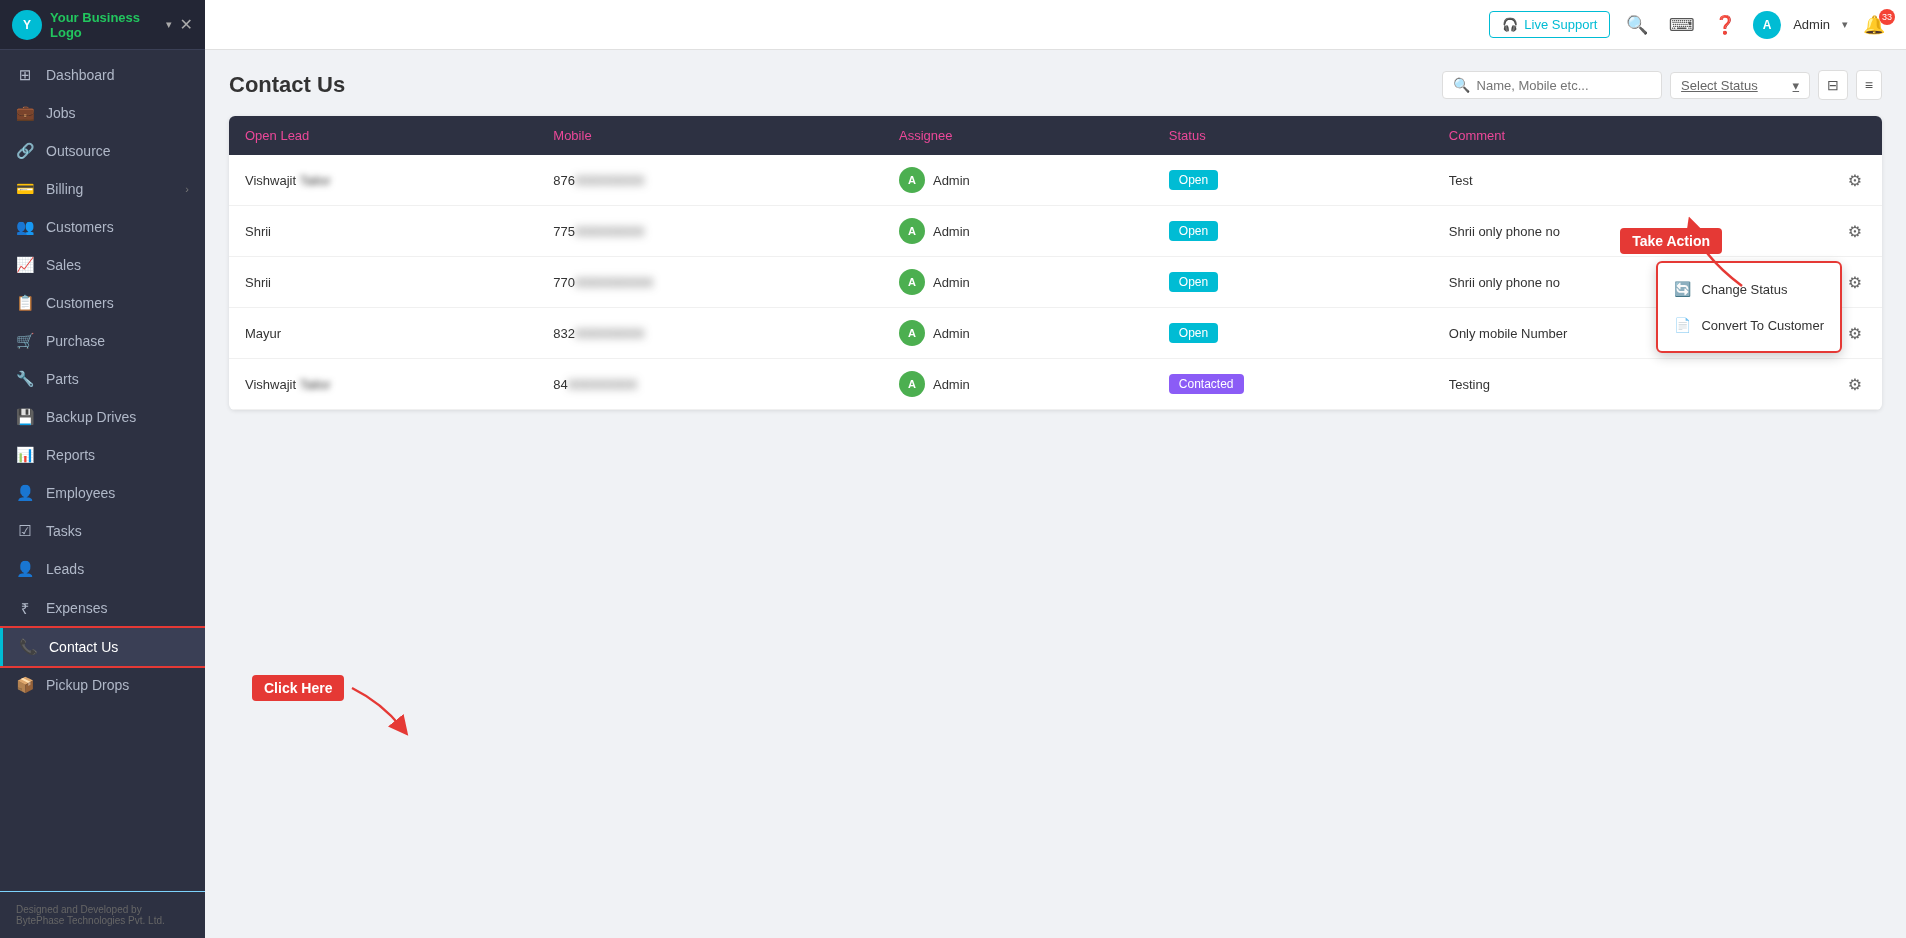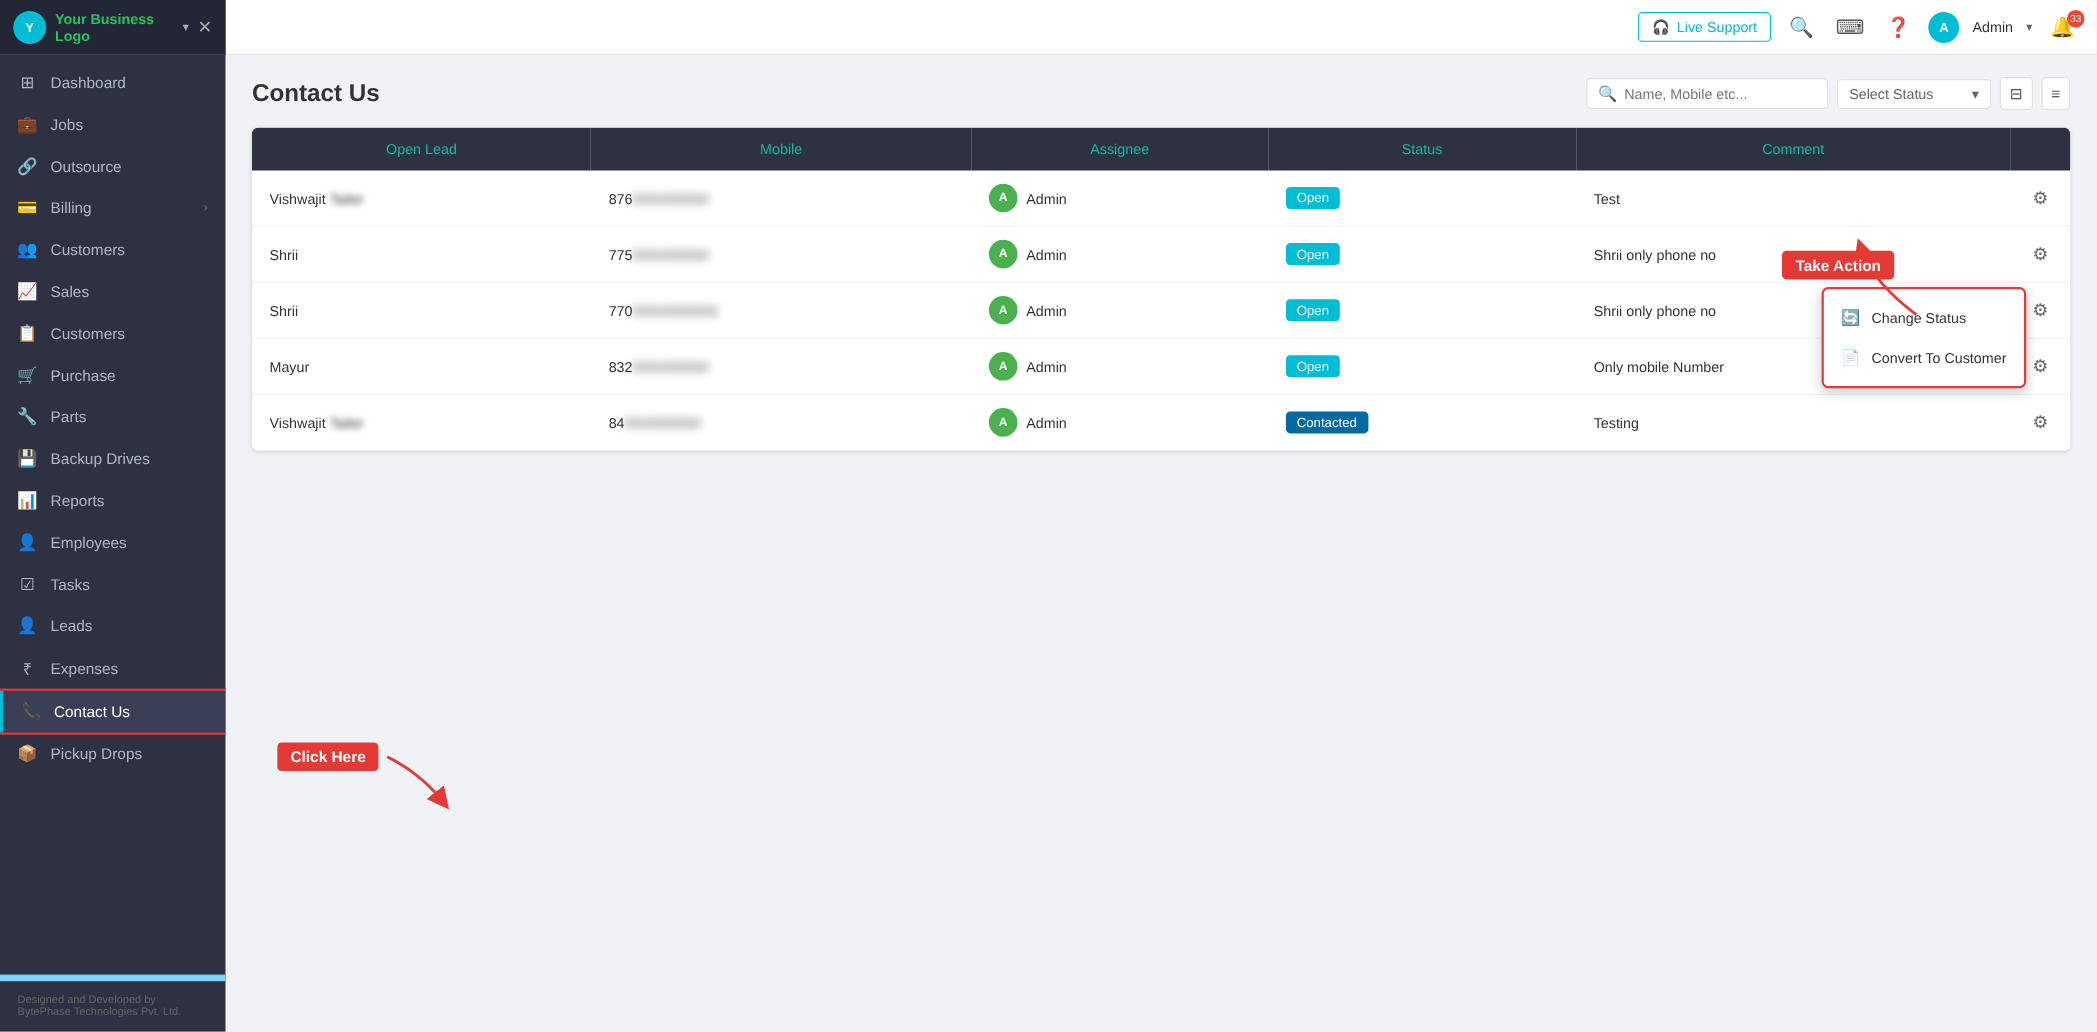--- a/index.html
+++ b/index.html
@@ -44,21 +44,21 @@
     }
     .nav-item.active { background: #3a3f55; color: #fff; border-left: 3px solid #00bcd4; }
     .nav-item .nav-icon { width: 18px; text-align: center; font-size: 15px; }
     .nav-item .nav-label { flex: 1; }
     .nav-item .nav-arrow { font-size: 11px; color: #777; }
 
     .sidebar-footer {
       padding: 12px 16px;
       font-size: 10px;
       color: #666;
-      border-top: 6px solid #7dd3fc;
+      border-top: 1px solid #7dd3fc;
     }
 
     
     .main { flex: 1; display: flex; flex-direction: column; overflow: hidden; }
 
     
     .topbar {
       height: 50px;
       background: #fff;
       display: flex; align-items: center;
@@ -108,60 +108,60 @@
       width: 220px;
     }
     .search-box input {
       border: none; outline: none; font-size: 13px; color: #666; width: 100%;
     }
     .search-icon { color: #aaa; font-size: 14px; }
     .status-select {
       display: flex; align-items: center;
       border: 1px solid #ddd; border-radius: 4px;
       padding: 5px 10px; background: white; gap: 6px;
-      min-width: 140px; cursor: pointer; font-size: 13px; color: #666;
+      min-width: 140px; cursor: pointer; font-size: 13px; color: #666; text-decoration: underline;
     }
     .filter-btn {
       padding: 6px 8px; border: 1px solid #ddd;
       border-radius: 4px; background: white; cursor: pointer; color: #555; font-size: 14px;
     }
 
     
     .table-container {
       background: white;
       border-radius: 6px;
       overflow: hidden;
       box-shadow: 0 1px 4px rgba(0,0,0,0.1);
       position: relative;
     }
     table { width: 100%; border-collapse: collapse; }
     thead { background: #2d3142; color: white; }
     thead th {
-      padding: 12px 16px; text-align: center;
-      font-size: 13px; font-weight: 500; color: #14b8a6;
+      padding: 12px 16px; text-align: left;
+      font-size: 13px; font-weight: 500; color: #ec4899;
     }
     tbody tr { border-bottom: 1px solid #f0f0f0; }
     tbody td { padding: 12px 16px; font-size: 13px; color: #333; }
 
     .assignee-cell { display: flex; align-items: center; gap: 8px; }
     .assignee-avatar {
       width: 26px; height: 26px; border-radius: 50%;
       display: flex; align-items: center; justify-content: center;
       font-size: 11px; font-weight: bold; color: white;
     }
     .av-green { background: #4caf50; }
     .av-red { background: #e53935; }
 
     .status-badge {
       padding: 3px 10px; border-radius: 4px;
       font-size: 12px; font-weight: 500; color: white;
       display: inline-block;
     }
     .badge-open { background: #00bcd4; }
-    .badge-contacted { background: #0369a1; }
+    .badge-contacted { background: #8b5cf6; }
 
     .action-btn {
       background: none; border: none; cursor: pointer;
       color: #666; font-size: 16px; padding: 2px 4px;
     }
 
     
     .popup-menu {
       position: absolute;
       right: 40px;

